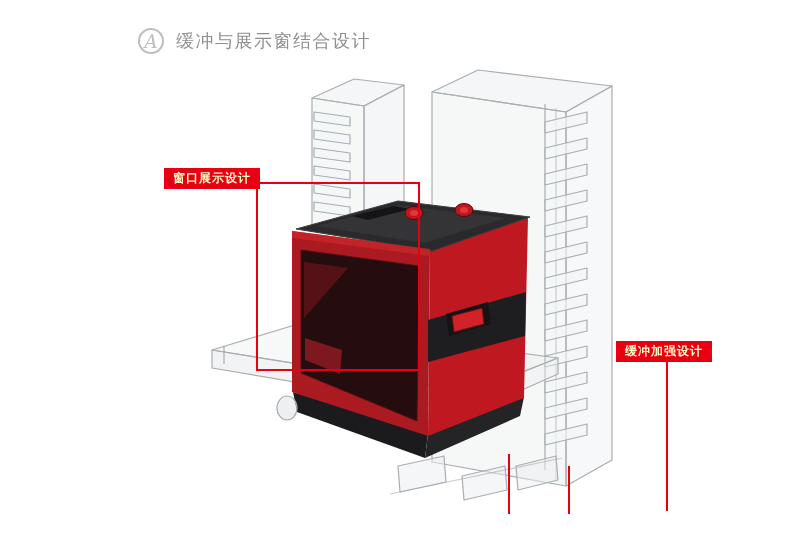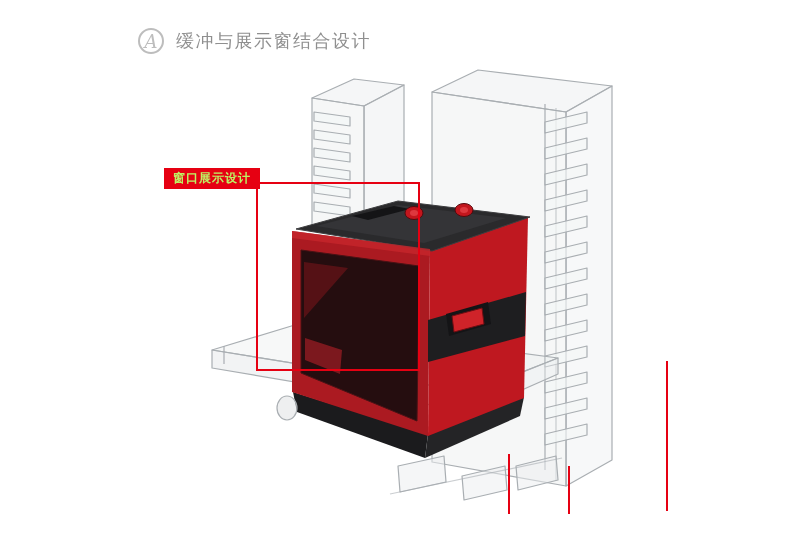--- a/index.html
+++ b/index.html
@@ -27,21 +27,21 @@
   }
   .section-title{
     color:#8f8f8f;
     font-size:18px;
     letter-spacing:1.5px;
   }
   
   .anno-label{
     position:absolute;
     background:#e60012;
-    color:#bef264;
+    color:#fef9c3;
     font-size:12px;
     font-weight:bold;
     letter-spacing:1px;
     padding:3px 9px;
     line-height:1.25;
     z-index:6;
     white-space:nowrap;
   }
   .label-window{left:164px;top:168px;}
   .label-buffer{left:616px;top:341px;}
@@ -161,14 +161,15 @@
     </g>
   </svg>
 
   <div class="anno-box box-window"></div>
 
   <div class="anno-line line-buffer-right"></div>
   <div class="anno-line line-buffer-b1"></div>
   <div class="anno-line line-buffer-b2"></div>
 
   <div class="anno-label label-window">窗口展示设计</div>
+  <div class="anno-label label-buffer">缓冲加强设计</div>
 
 </div>
 
 </body></html>

